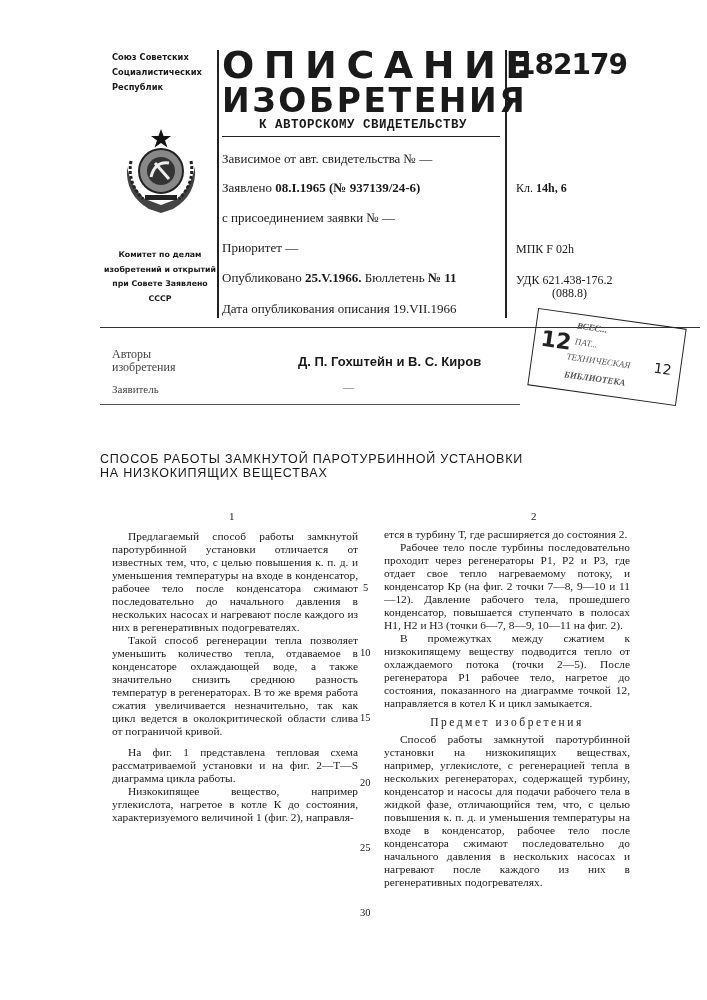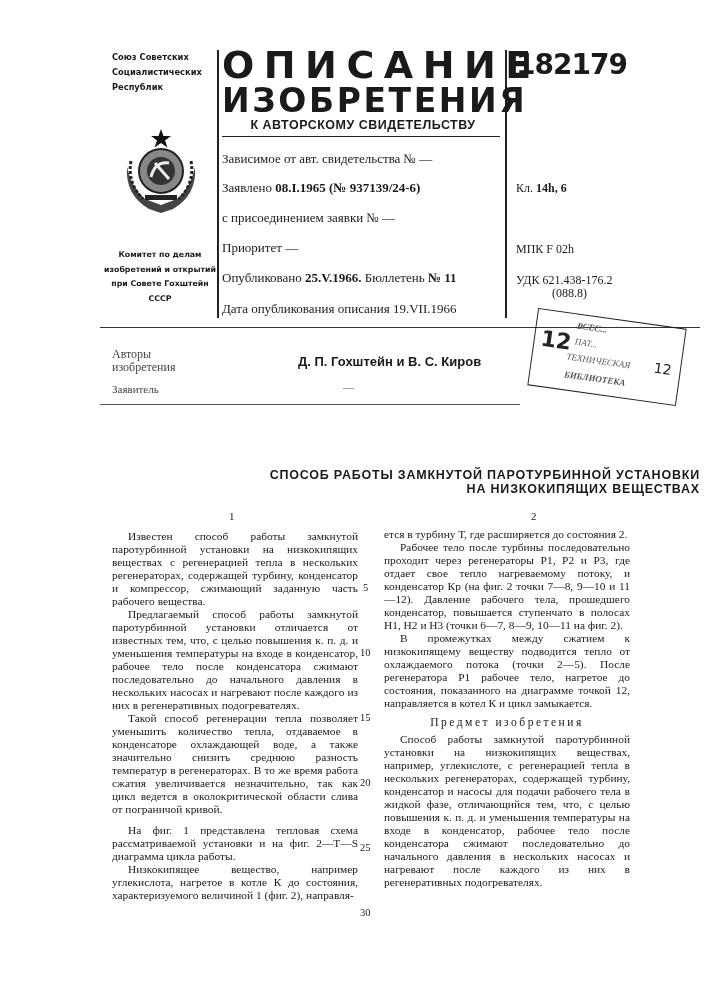--- a/index.html
+++ b/index.html
@@ -18,21 +18,21 @@
     font-family: "DejaVu Sans", "Liberation Sans", sans-serif; font-weight: bold;
     font-size: 7.8px; line-height: 14.5px; }
 
   .vline1 { left: 217px; top: 50px; width: 2px; height: 268px; background: #222; }
   .vline2 { left: 505px; top: 50px; width: 2px; height: 268px; background: #222; }
 
   .title1 { left: 222px; top: 46px; width: 282px; font-family: "DejaVu Sans", "Liberation Sans", sans-serif;
     font-weight: bold; font-size: 38px; line-height: 38px; letter-spacing: 9.5px; white-space: nowrap; }
   .title2 { left: 222px; top: 84px; width: 282px; font-family: "DejaVu Sans", "Liberation Sans", sans-serif;
     font-weight: bold; font-size: 33px; line-height: 34px; letter-spacing: 2.6px; white-space: nowrap; }
-  .title3 { left: 232px; top: 118px; width: 262px; text-align: center; font-family: Liberation Sans, sans-serif;
+  .title3 { left: 232px; top: 118px; width: 262px; text-align: center; font-family: Liberation Mono, monospace;
     font-weight: bold; font-size: 12.5px; line-height: 14px; letter-spacing: 0.5px; white-space: nowrap; }
   .title-rule { left: 222px; top: 136px; width: 278px; height: 1px; background: #222; }
 
   .patno { left: 516px; top: 50px; font-family: "DejaVu Sans", "Liberation Sans", sans-serif; font-weight: bold;
     font-size: 28px; line-height: 30px; letter-spacing: -1px; }
 
   .meta { left: 222px; font-size: 13px; line-height: 16px; white-space: nowrap; }
   .meta b { font-weight: bold; }
   .rmeta { left: 516px; font-size: 12px; line-height: 14px; white-space: nowrap; }
 
@@ -42,23 +42,23 @@
   .authors-label { left: 112px; top: 348px; font-size: 12px; line-height: 13px; color: #444; }
   .applicant-label { left: 112px; top: 383px; font-size: 11px; line-height: 13px; color: #444; }
   .authors { left: 298px; top: 354px; font-size: 13px; font-weight: bold; font-family: "Liberation Sans", sans-serif; }
   .applicant-dash { left: 343px; top: 381px; font-size: 11px; color: #555; }
 
   .stamp { left: 532px; top: 318px; width: 148px; height: 76px; border: 1.5px solid #222;
     transform: rotate(8deg); }
   .stamp-text { position: absolute; font-size: 9px; color: #555; font-style: italic; white-space: nowrap; }
   .stamp-big { position: absolute; font-family: "DejaVu Sans", sans-serif; font-weight: bold; font-size: 22px; color: #222; }
 
-  .main-title { left: 100px; top: 452px; width: 600px; text-align: right;
-    font-family: "Liberation Sans", "DejaVu Sans", sans-serif; font-weight: bold; font-size: 12.5px;
-    line-height: 14px; letter-spacing: 0.8px; margin-top: 16px; }
+  .main-title { left: 100px; top: 452px; width: 600px; text-align: left;
+    font-family: "Liberation Sans", "DejaVu Sans", sans-serif; font-weight: normal; font-size: 12.5px;
+    line-height: 14px; letter-spacing: 0.8px; }
 
   .colnum { font-size: 11px; top: 510px; }
 
   .col { font-size: 11.4px; line-height: 13px; text-align: justify; }
   .col p { margin: 0; text-indent: 16px; }
   .col p.gap { margin-top: 8px; }
   .col .center-h { text-align: center; text-indent: 0; letter-spacing: 2.5px; margin: 6px 0 4px 0; font-size: 11.5px; }
   .left-col { left: 112px; top: 530px; width: 246px; }
   .right-col { left: 384px; top: 528px; width: 246px; }
   .linenum { font-size: 10.5px; left: 363px; }
@@ -82,21 +82,21 @@
     <circle cx="46" cy="46" r="14" fill="#333"></circle>
     <path d="M36,52 Q40,36 54,38" stroke="#eee" stroke-width="3" fill="none"></path>
     <line x1="40" y1="38" x2="54" y2="54" stroke="#eee" stroke-width="3"></line>
     <rect x="30" y="70" width="32" height="5" fill="#222"></rect>
   </svg>
 </div>
 
 <div class="abs committee">
   <div>Комитет по делам</div>
   <div>изобретений и открытий</div>
-  <div>при Совете Гохштейн</div>
+  <div>при Совете Заявлено</div>
   <div>СССР</div>
 </div>
 
 <div class="abs vline1"></div>
 <div class="abs vline2"></div>
 
 <div class="abs title1">ОПИСАНИЕ</div>
 <div class="abs title2">ИЗОБРЕТЕНИЯ</div>
 <div class="abs title3">К АВТОРСКОМУ СВИДЕТЕЛЬСТВУ</div>
 <div class="abs title-rule"></div>
@@ -154,21 +154,20 @@
 
 <div class="abs main-title">
   <div>СПОСОБ РАБОТЫ ЗАМКНУТОЙ ПАРОТУРБИННОЙ УСТАНОВКИ</div>
   <div>НА НИЗКОКИПЯЩИХ ВЕЩЕСТВАХ</div>
 </div>
 
 <div class="abs colnum" style="left:229px;">1</div>
 <div class="abs colnum" style="left:531px;">2</div>
 
 <div class="abs col left-col">
-  <p>Известен способ работы замкнутой паротурбинной установки на низкокипящих веществах с регенерацией тепла в нескольких регенераторах, содержащей турбину, конденсатор и компрессор, сжимающий заданную часть рабочего вещества.</p>
   <p>Предлагаемый способ работы замкнутой паротурбинной установки отличается от известных тем, что, с целью повышения к. п. д. и уменьшения температуры на входе в конденсатор, рабочее тело после конденсатора сжимают последовательно до начального давления в нескольких насосах и нагревают после каждого из них в регенеративных подогревателях.</p>
   <p>Такой способ регенерации тепла позволяет уменьшить количество тепла, отдаваемое в конденсаторе охлаждающей воде, а также значительно снизить среднюю разность температур в регенераторах. В то же время работа сжатия увеличивается незначительно, так как цикл ведется в околокритической области слива от пограничой кривой.</p>
   <p class="gap">На фиг. 1 представлена тепловая схема рассматриваемой установки и на фиг. 2—T—S диаграмма цикла работы.</p>
   <p>Низкокипящее вещество, например углекислота, нагретое в котле К до состояния, характеризуемого величиной 1 (фиг. 2), направля-</p>
 </div>
 
 <div class="abs linenum" style="top:582px;">5</div>
 <div class="abs linenum" style="top:647px; left:360px;">10</div>
 <div class="abs linenum" style="top:712px; left:360px;">15</div>
 <div class="abs linenum" style="top:777px; left:360px;">20</div>

